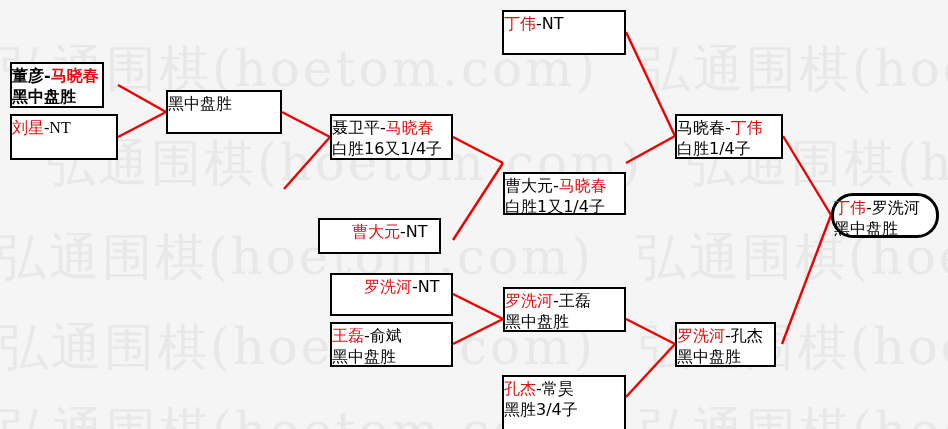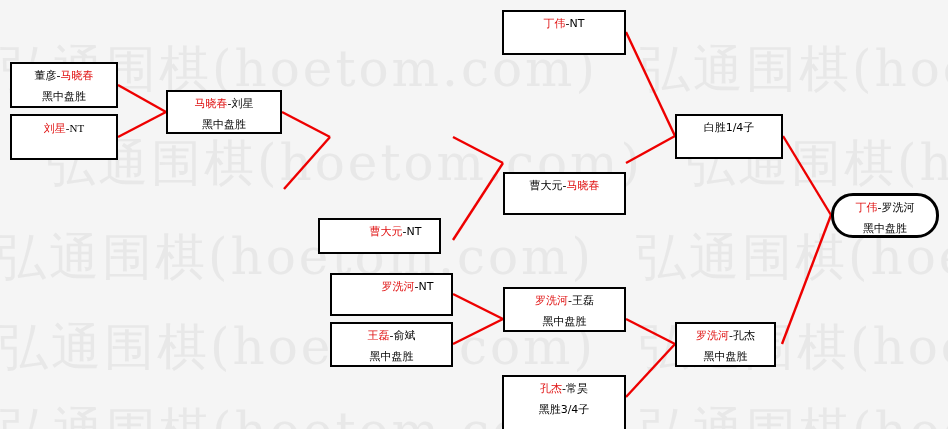--- a/index.html
+++ b/index.html
@@ -26,22 +26,21 @@
     position: absolute;
     left: 0; top: 0;
     z-index: 2;
   }
   .match-box {
     position: absolute;
     z-index: 3;
     box-sizing: border-box;
     background: var(--boxfill, #ffffff);
     border: 2px solid var(--boxborder, #000000);
-    text-align: center;
-    font-size: 11px;
+    font-size: 16px;
     line-height: 20px;
     padding-top: 2px;
     color: var(--blk, #000000);
   }
   .match-box.final { border-width: 3px; border-radius: 22px; }
   .name-line, .result-line { height: 21px; overflow: hidden; }
   .red { color: var(--red, #e01010); }
   .blk { color: var(--blk, #000000); }
 </style>
 </head>
@@ -62,42 +61,47 @@
       <line x1="453" y1="294" x2="503" y2="319" stroke="#ee0000" stroke-width="2.4"></line>
       <line x1="453" y1="344" x2="503" y2="319" stroke="#ee0000" stroke-width="2.4"></line>
       <line x1="626" y1="319" x2="675" y2="344" stroke="#ee0000" stroke-width="2.4"></line>
       <line x1="626" y1="397" x2="675" y2="344" stroke="#ee0000" stroke-width="2.4"></line>
     </svg>
 <div class="watermark-row" style="left: 0px; top: 36px;"><span>弘通围棋(hoetom.com)</span><span>弘通围棋(hoetom.com)</span></div>
     <div class="watermark-row" style="left: 45px; top: 130px;"><span>弘通围棋(hoetom.com)</span><span>弘通围棋(hoetom.com)</span></div>
     <div class="watermark-row" style="left: -4px; top: 224px;"><span>弘通围棋(hoetom.com)</span><span>弘通围棋(hoetom.com)</span></div>
     <div class="watermark-row" style="left: -2px; top: 314px;"><span>弘通围棋(hoetom.com)</span><span>弘通围棋(hoetom.com)</span></div>
     <div class="watermark-row" style="left: 0px; top: 398px;"><span>弘通围棋(hoetom.com)</span><span>弘通围棋(hoetom.com)</span></div>
-    <div class="match-box" style="left: 10px; top: 62px; width: 108px; height: 46px;">
+    <div class="match-box" style="left: 10px; top: 62px; width: 94px; height: 46px; font-weight: bold;">
     <div class="name-line">
       <span class="blk">董彦</span><span class="blk">-</span><span class="red">马晓春</span>
     </div>
     <div class="result-line">
       <span>黑中盘胜</span>
     </div>
   </div>
     <div class="match-box" style="left: 10px; top: 114px; width: 108px; height: 46px; font-family: Liberation Serif, serif;">
     <div class="name-line">
       <span class="red">刘星</span><span class="blk">-</span><span class="blk">NT</span>
     </div>
     <div class="result-line">
       <span></span>
     </div>
   </div>
     <div class="match-box" style="left: 166px; top: 90px; width: 116px; height: 44px;">
+    <div class="result-line">
+      <span>黑中盘胜</span>
+    </div>
+  </div>
+    <div class="match-box" style="left: 330px; top: 114px; width: 123px; height: 46px;">
     <div class="name-line">
-      <span class="red">马晓春</span><span class="blk">-</span><span class="blk">刘星</span>
+      <span class="blk">聂卫平</span><span class="blk">-</span><span class="red">马晓春</span>
     </div>
     <div class="result-line">
-      <span>黑中盘胜</span>
+      <span>白胜16又1/4子</span>
     </div>
   </div>
     <div class="match-box" style="left: 318px; top: 218px; width: 123px; height: 36px; padding-left: 32px;">
     <div class="name-line">
       <span class="red">曹大元</span><span class="blk">-</span><span class="blk">NT</span>
     </div>
     <div class="result-line">
       <span></span>
     </div>
   </div>
@@ -122,38 +126,44 @@
       <span class="red">丁伟</span><span class="blk">-</span><span class="blk">NT</span>
     </div>
     <div class="result-line">
       <span></span>
     </div>
   </div>
     <div class="match-box" style="left: 503px; top: 142px; width: 123px; height: 43px; margin-top: 30px;">
     <div class="name-line">
       <span class="blk">曹大元</span><span class="blk">-</span><span class="red">马晓春</span>
     </div>
+    <div class="result-line">
+      <span>白胜1又1/4子</span>
+    </div>
   </div>
     <div class="match-box" style="left: 503px; top: 287px; width: 123px; height: 45px;">
     <div class="name-line">
       <span class="red">罗洗河</span><span class="blk">-</span><span class="blk">王磊</span>
     </div>
     <div class="result-line">
       <span>黑中盘胜</span>
     </div>
   </div>
     <div class="match-box" style="left: 502px; top: 375px; width: 124px; height: 61px;">
     <div class="name-line">
       <span class="red">孔杰</span><span class="blk">-</span><span class="blk">常昊</span>
     </div>
     <div class="result-line">
       <span>黑胜3/4子</span>
     </div>
   </div>
     <div class="match-box" style="left: 675px; top: 114px; width: 108px; height: 45px;">
+    <div class="name-line">
+      <span class="blk">马晓春</span><span class="blk">-</span><span class="red">丁伟</span>
+    </div>
     <div class="result-line">
       <span>白胜1/4子</span>
     </div>
   </div>
     <div class="match-box" style="left: 675px; top: 322px; width: 101px; height: 45px;">
     <div class="name-line">
       <span class="red">罗洗河</span><span class="blk">-</span><span class="blk">孔杰</span>
     </div>
     <div class="result-line">
       <span>黑中盘胜</span>

